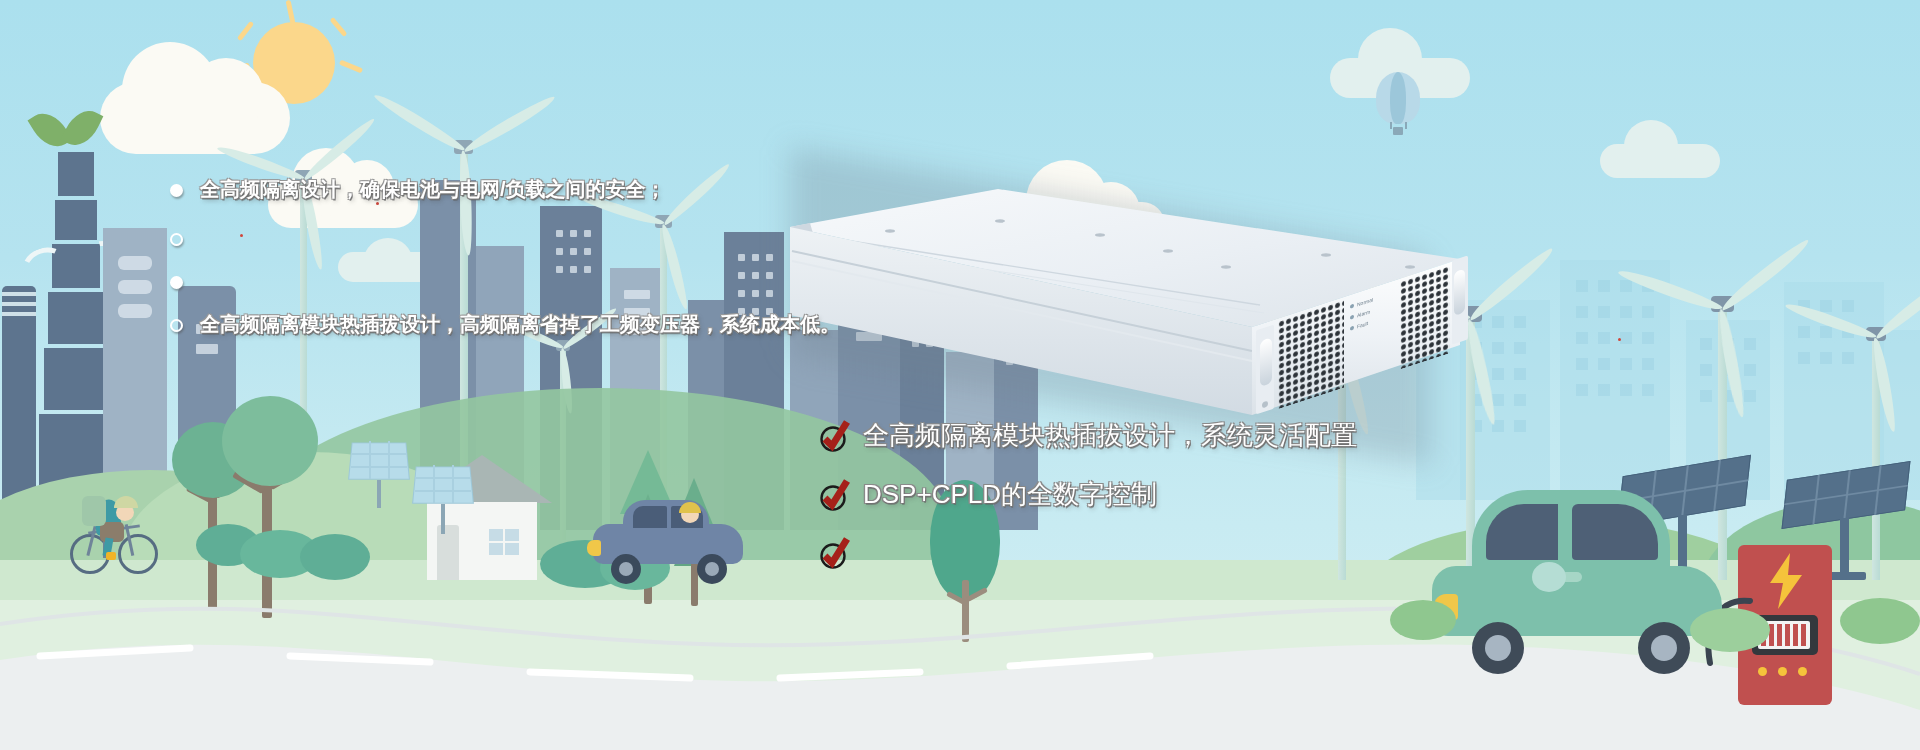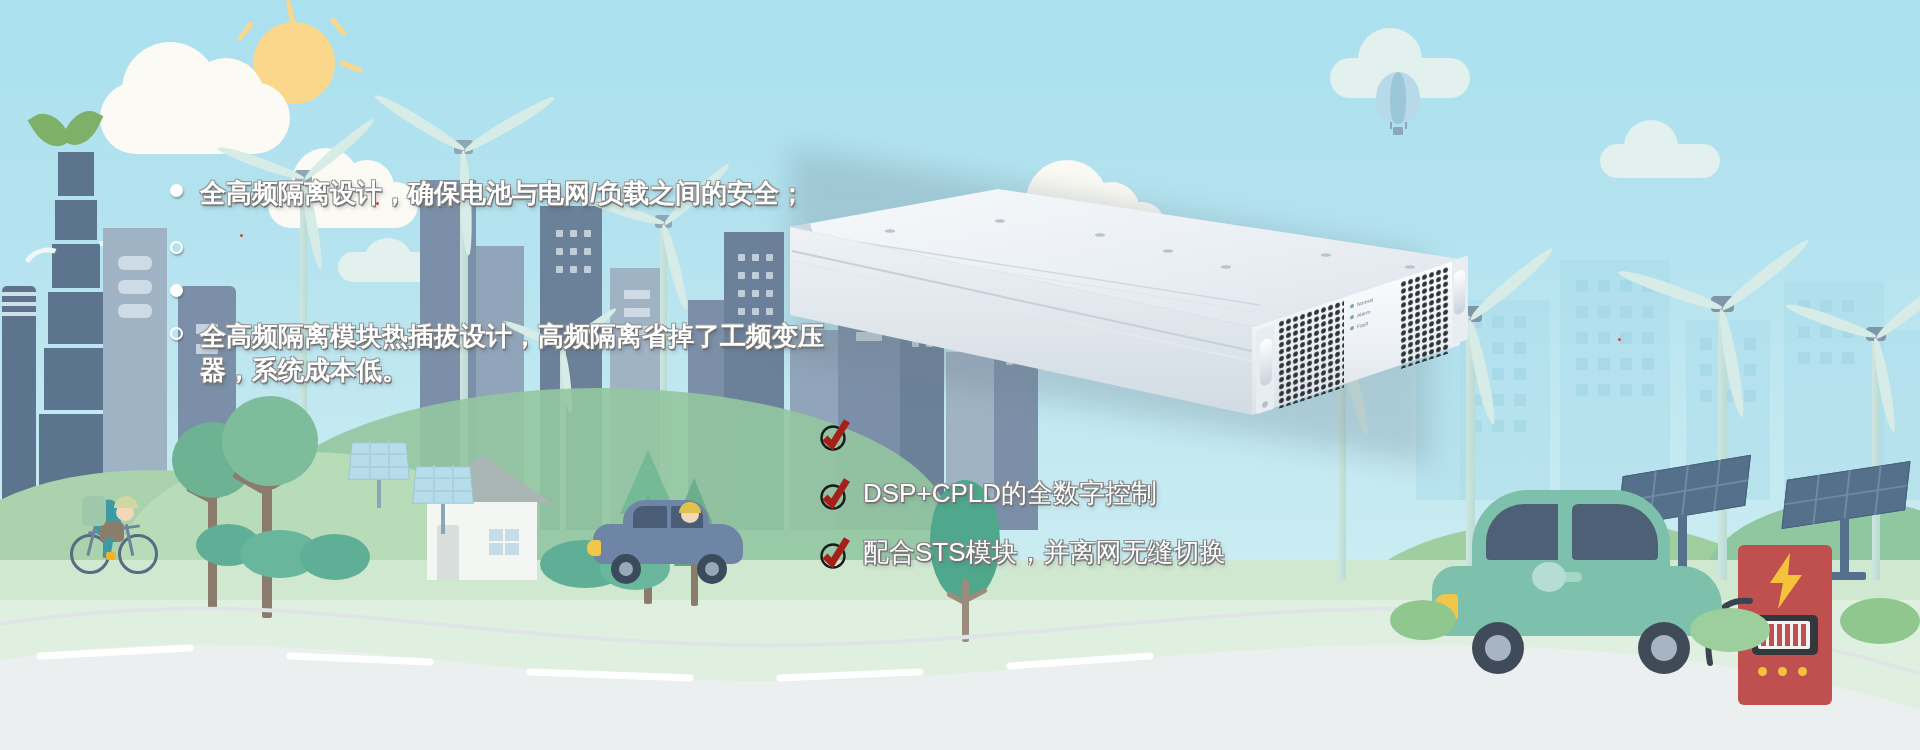--- a/index.html
+++ b/index.html
@@ -81,21 +81,21 @@
                 -1px -1px 0 #8e8e8e, 1px -1px 0 #8e8e8e, -1px 1px 0 #8e8e8e, 1px 1px 0 #8e8e8e;
   }
   #title .gap{display:inline-block;width:42px;}
 
   #bullets{position:absolute;left:170px;top:176px;width:720px;}
   .bl{display:flex;align-items:flex-start;margin-bottom:22px;}
   .bl-dot{width:13px;height:13px;border:2.5px solid #ffffff;border-radius:50%;
     margin-top:8px;margin-right:17px;flex:0 0 auto;
     box-shadow:1px 2px 2px rgba(80,80,80,.45);}
   .bl-dot.filled{background:#ffffff;}
-  .bl-txt{font-size:26px;font-weight:bold;color:#ffffff;line-height:1.33;
+  .bl-txt{font-size:20px;font-weight:bold;color:#ffffff;line-height:1.33;
     text-shadow:1px 2px 0 rgba(90,90,90,.5), 2px 3px 4px rgba(70,70,70,.35),
                 -1px -1px 0 #9a9a9a, 1px -1px 0 #9a9a9a, -1px 1px 0 #9a9a9a, 1px 1px 0 #9a9a9a;}
 
   #checks{position:absolute;left:818px;top:418px;width:640px;}
   .ck{display:flex;align-items:center;margin-bottom:24px;}
   .ck-icon{flex:0 0 auto;width:34px;height:34px;position:relative;margin-right:11px;}
   .ck-txt{font-size:26px;font-weight:normal;color:#ffffff;white-space:nowrap;
     text-shadow:1px 2px 0 rgba(100,100,100,.55), 2px 3px 4px rgba(70,70,70,.3),
                 -1.2px -1.2px 0 #8c8c8c, 1.2px -1.2px 0 #8c8c8c,
                 -1.2px 1.2px 0 #8c8c8c, 1.2px 1.2px 0 #8c8c8c;}
@@ -661,34 +661,34 @@
   </ul>
 
   <ul id="checks" style="list-style:none;">
     <li class="ck">
       <span class="ck-icon">
         <svg width="34" height="34" viewBox="0 0 34 34">
           <circle cx="15" cy="20" r="11.5" fill="none" stroke="#1b1b1b" stroke-width="2.4"></circle>
           <path d="M7,20 L14,27 L29,3" fill="none" stroke="#a52019" stroke-width="7" stroke-linecap="butt" stroke-linejoin="miter"></path>
         </svg>
       </span>
+      <span class="ck-txt">全高频隔离模块热插拔设计，系统灵活配置</span>
     </li>
     <li class="ck">
       <span class="ck-icon">
         <svg width="34" height="34" viewBox="0 0 34 34">
           <circle cx="15" cy="20" r="11.5" fill="none" stroke="#1b1b1b" stroke-width="2.4"></circle>
           <path d="M7,20 L14,27 L29,3" fill="none" stroke="#a52019" stroke-width="7" stroke-linecap="butt" stroke-linejoin="miter"></path>
         </svg>
       </span>
       <span class="ck-txt">DSP+CPLD的全数字控制</span>
     </li>
     <li class="ck">
       <span class="ck-icon">
         <svg width="34" height="34" viewBox="0 0 34 34">
           <circle cx="15" cy="20" r="11.5" fill="none" stroke="#1b1b1b" stroke-width="2.4"></circle>
           <path d="M7,20 L14,27 L29,3" fill="none" stroke="#a52019" stroke-width="7" stroke-linecap="butt" stroke-linejoin="miter"></path>
         </svg>
       </span>
-      <span class="ck-txt">配合STS模块，并离网无缝切换</span>
     </li>
   </ul>
 
 </div>
 
 </body></html>

